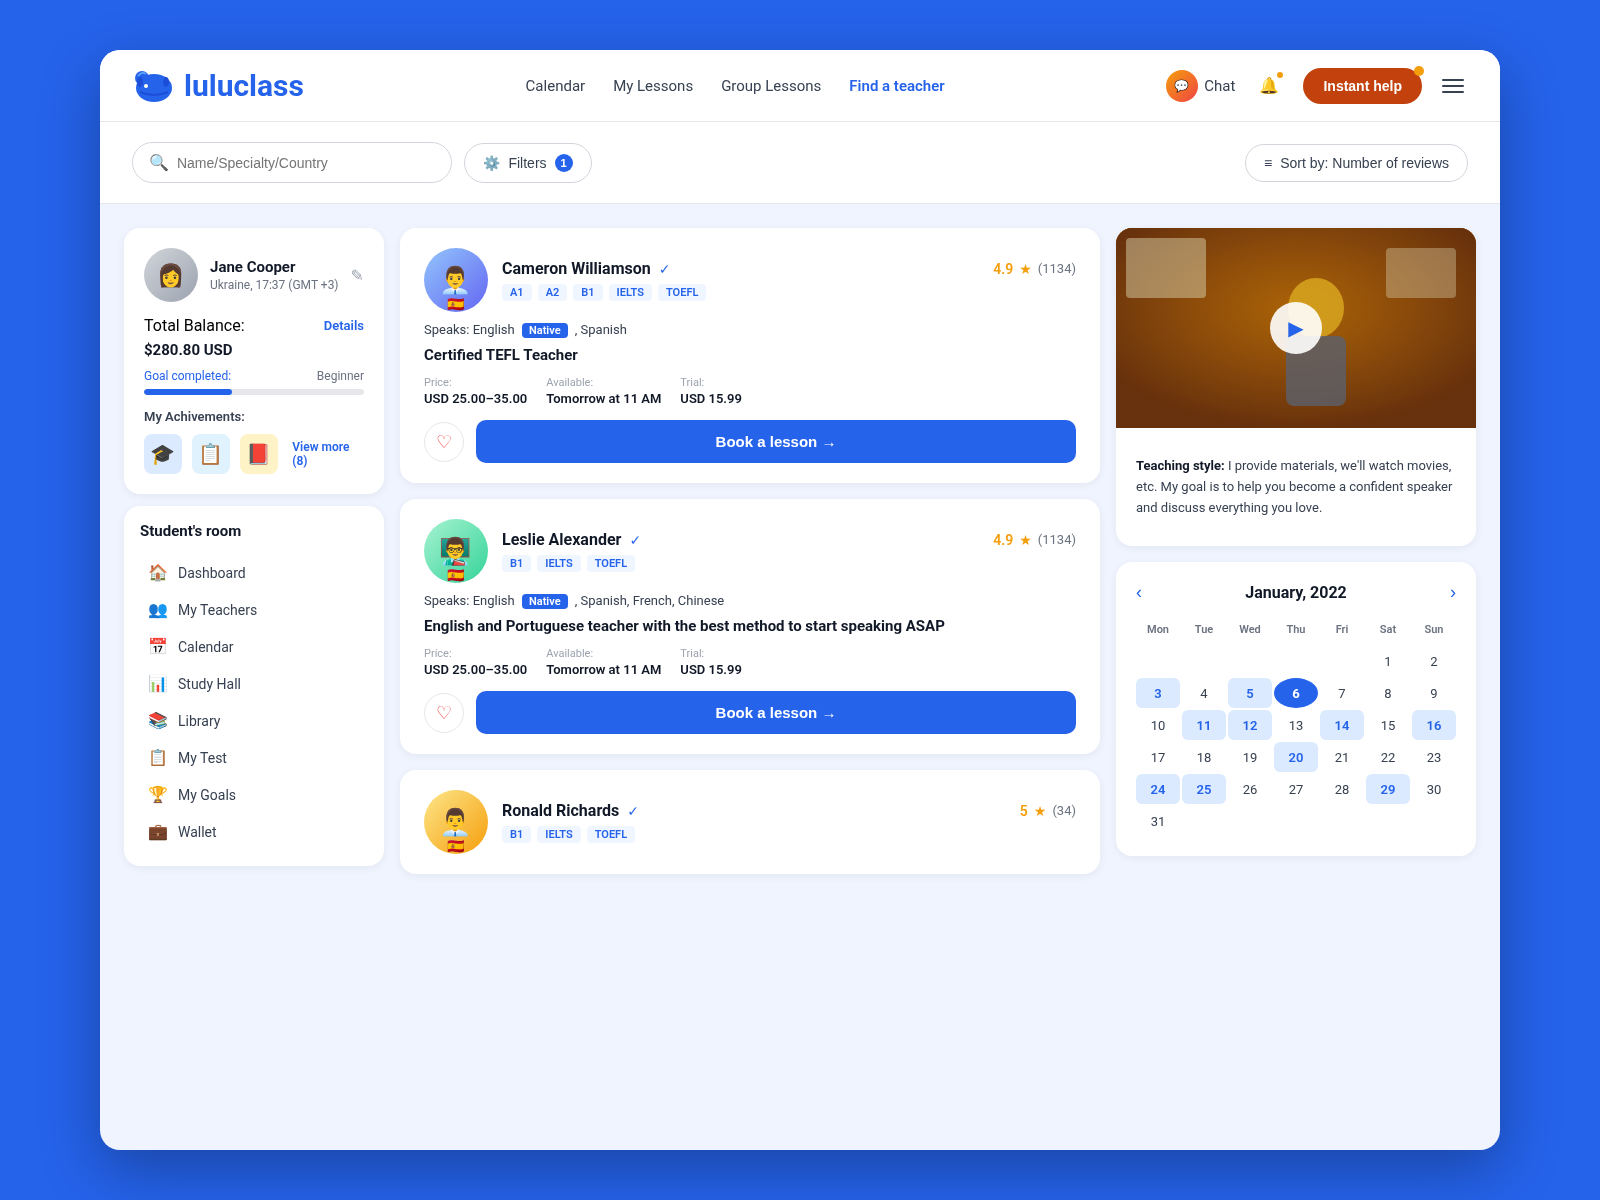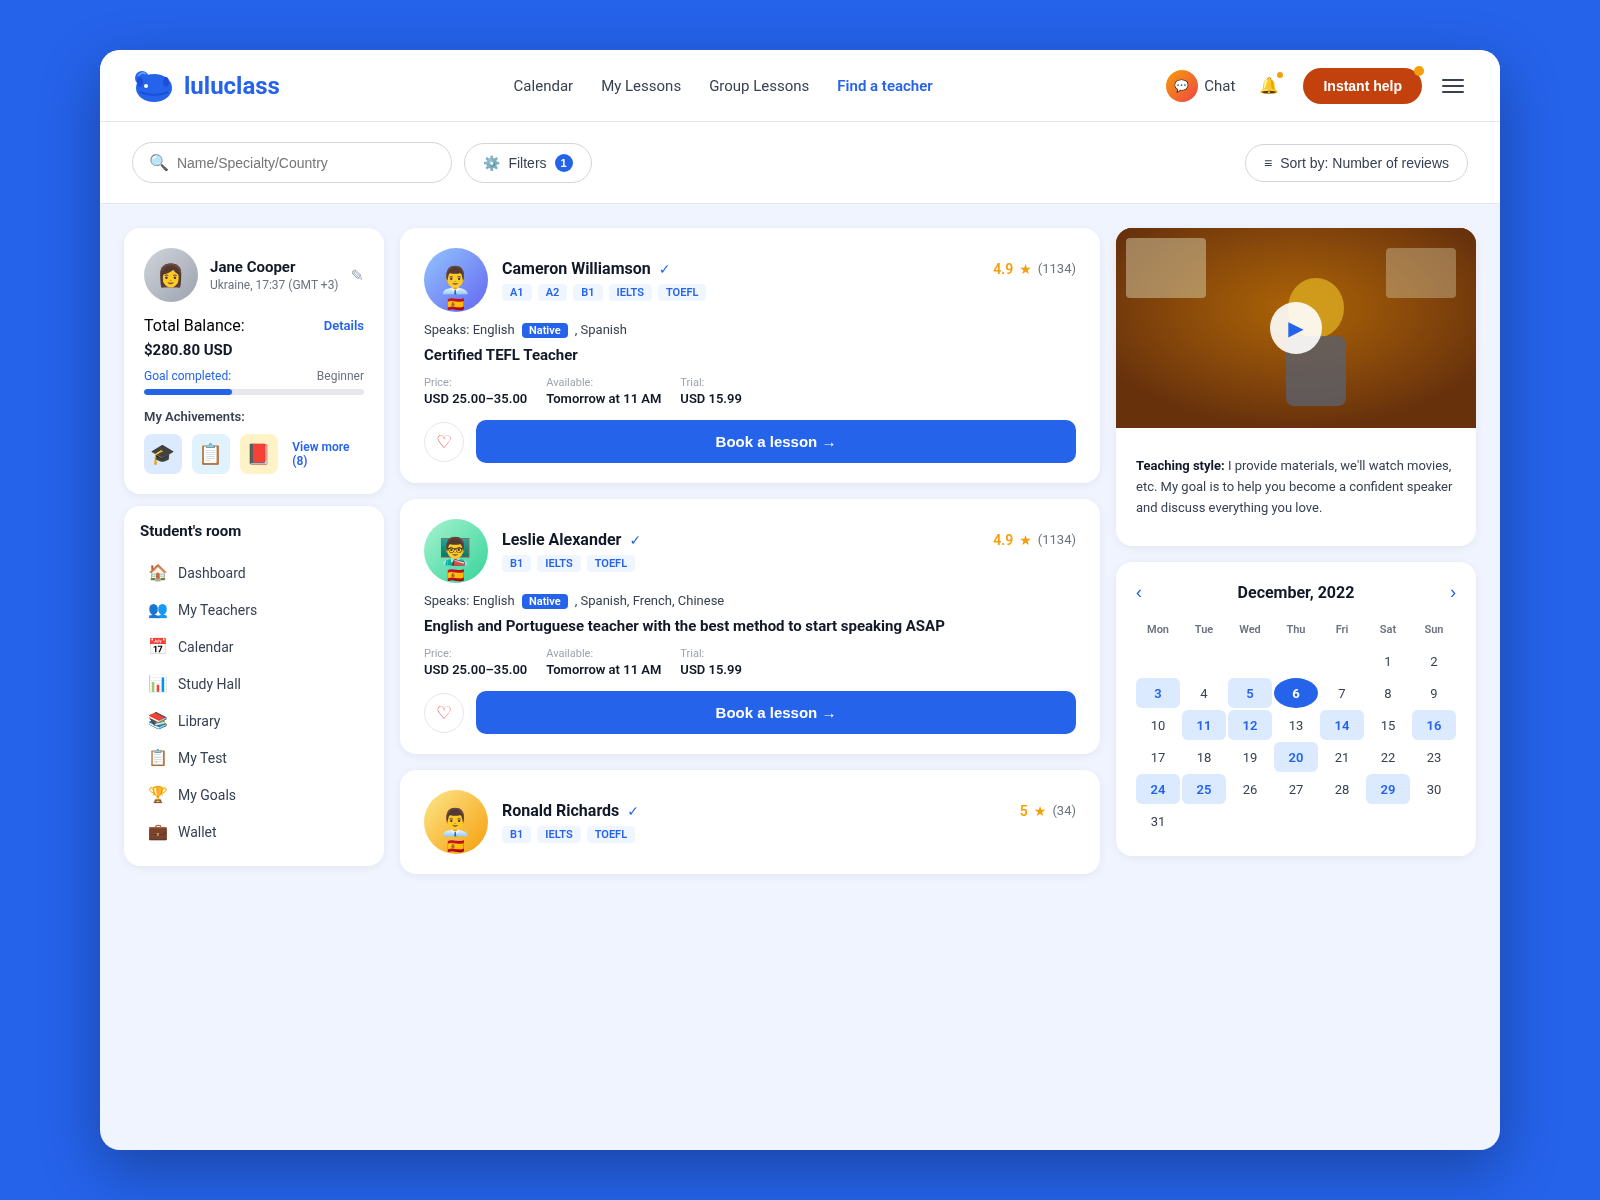--- a/index.html
+++ b/index.html
@@ -27,21 +27,21 @@
       align-items: center;
       padding: 0 32px;
       height: 72px;
       border-bottom: 1px solid #E5E7EB;
       gap: 32px;
     }
     .logo {
       display: flex;
       align-items: center;
       gap: 8px;
-      font-size: 24px;
+      font-size: 30px;
       font-weight: 700;
       color: #2563EB;
       text-decoration: none;
       flex-shrink: 0;
     }
     .logo-icon {
       width: 44px;
       height: 36px;
     }
     .header-nav {
@@ -666,21 +666,21 @@
         </div>
         <div class="video-desc">
           <b>Teaching style:</b>
           <span> I provide materials, we'll watch movies, etc. My goal is to help you become a confident speaker and discuss everything you love.</span>
         </div>
       </div>
 
       <div class="calendar-card">
         <div class="calendar-header">
           <button class="cal-nav">‹</button>
-          <span class="cal-title">December, 2022</span>
+          <span class="cal-title">January, 2022</span>
           <button class="cal-nav">›</button>
         </div>
         <div class="cal-grid">
           <div class="cal-days-header">
             <div class="cal-day-name">Mon</div>
             <div class="cal-day-name">Tue</div>
             <div class="cal-day-name">Wed</div>
             <div class="cal-day-name">Thu</div>
             <div class="cal-day-name">Fri</div>
             <div class="cal-day-name">Sat</div>

